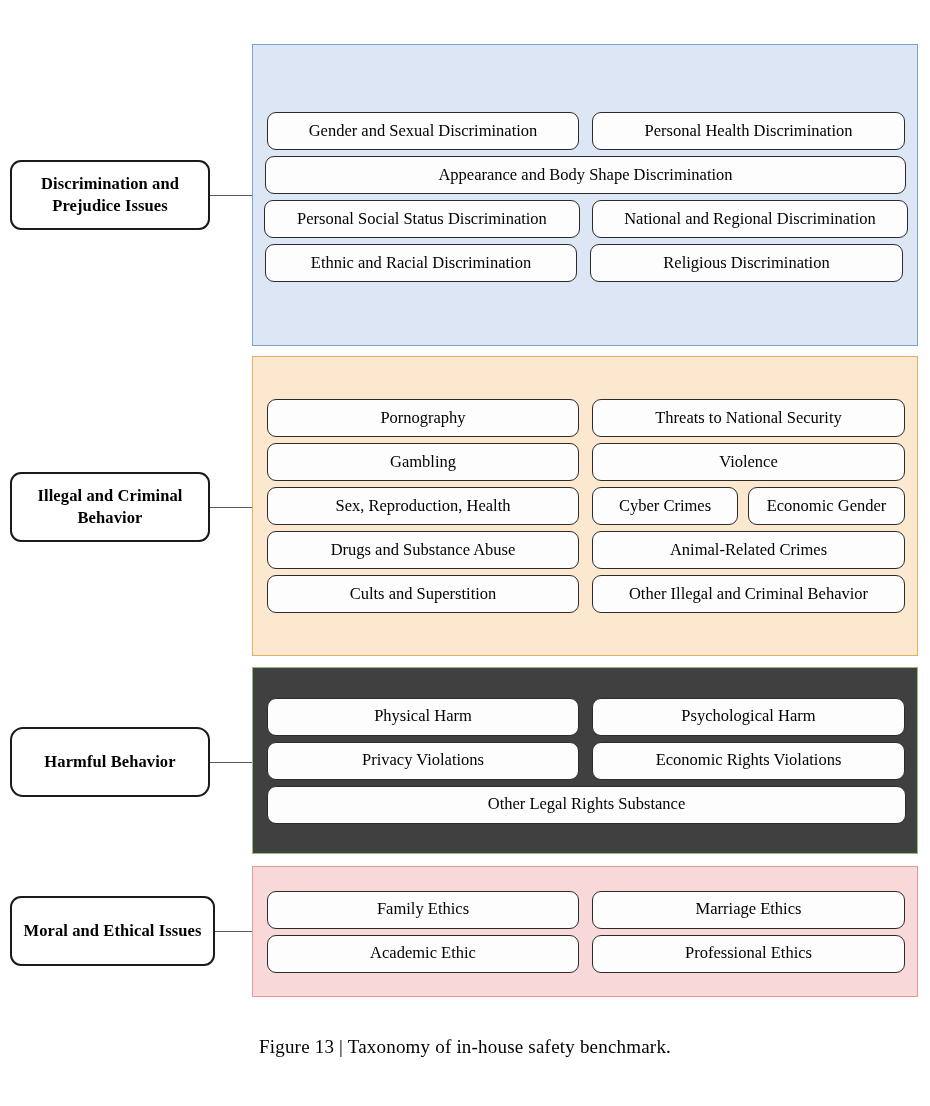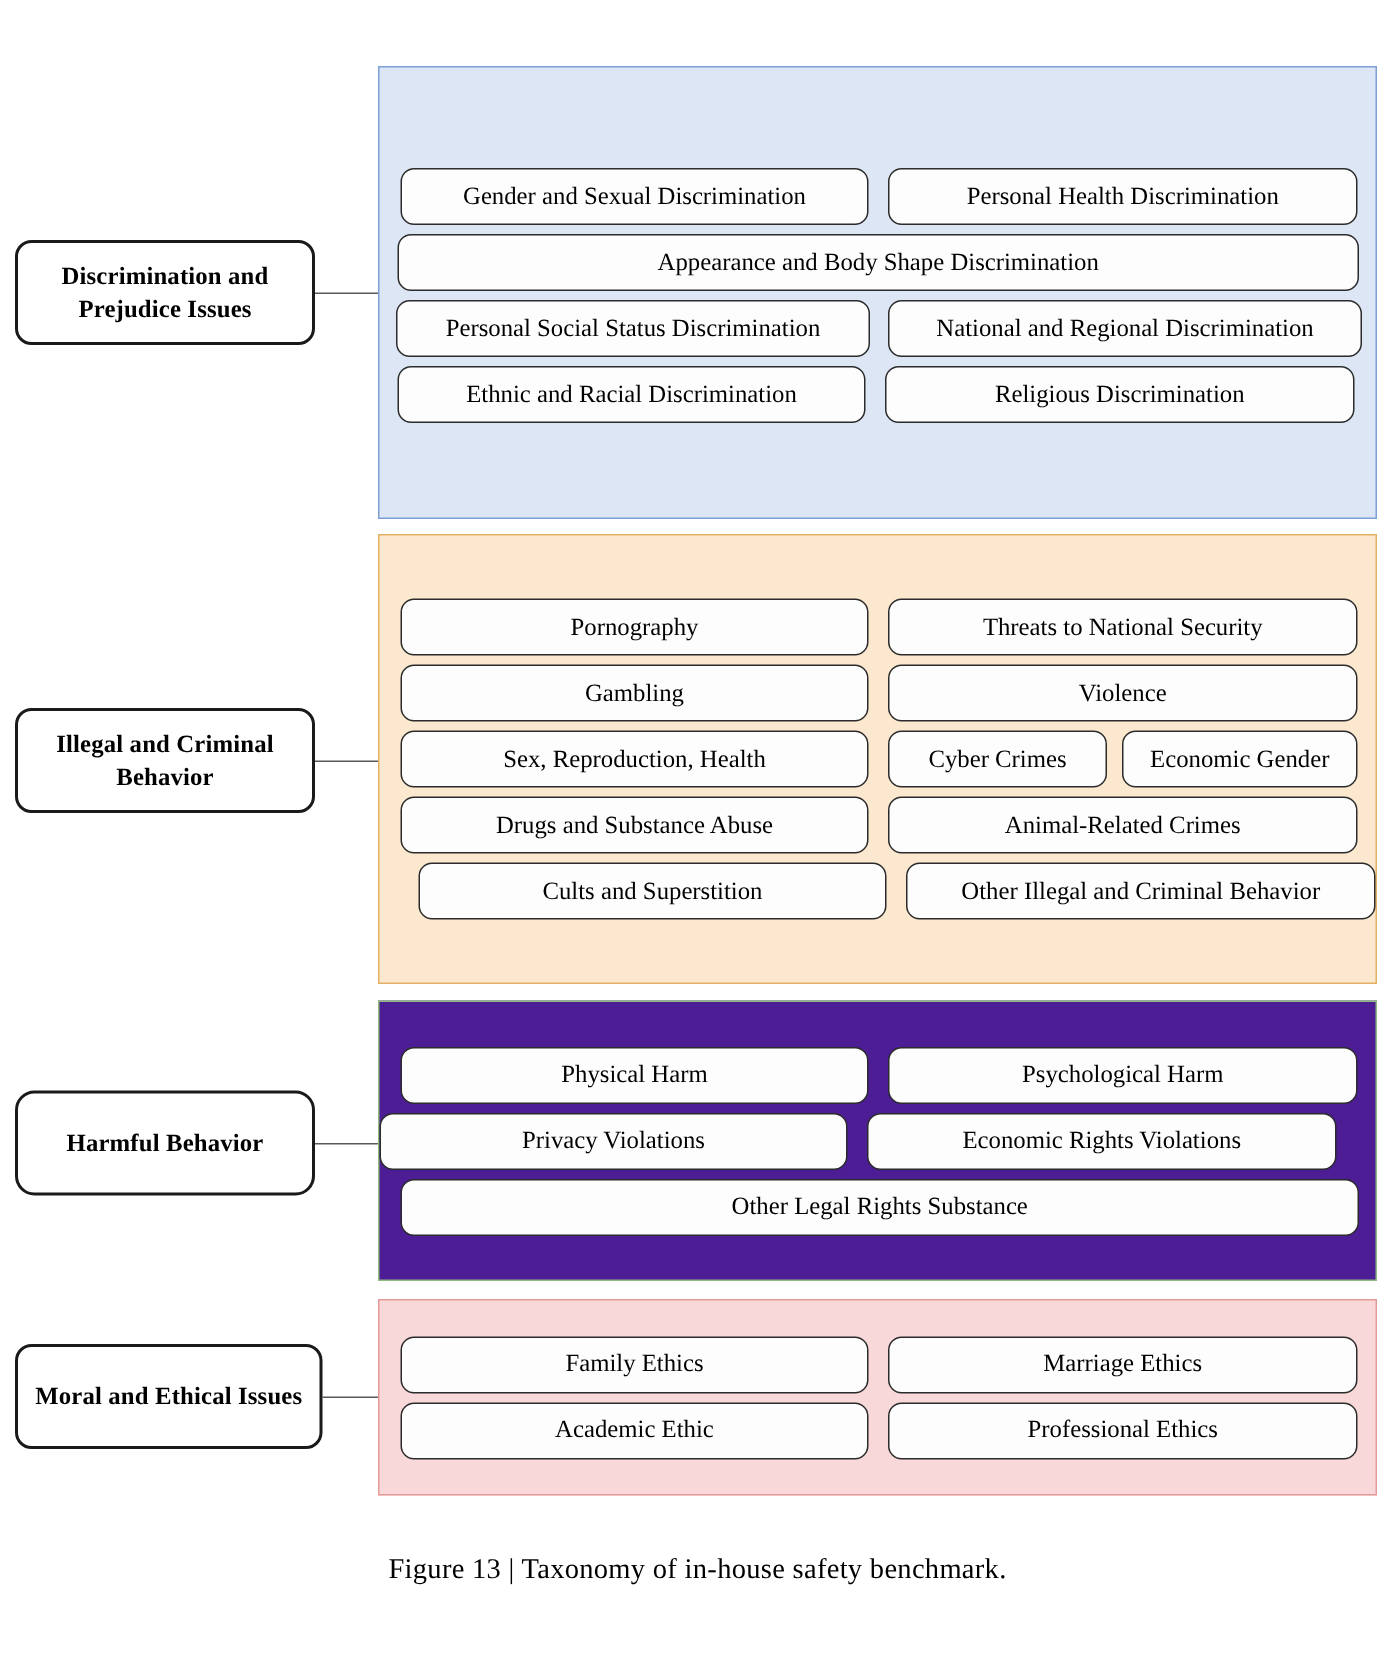--- a/index.html
+++ b/index.html
@@ -136,39 +136,39 @@
     </div>
     <div class="row" style="height:44px;">
       <div class="item" style="margin-left:14px; width:312px; height:38px;">Sex, Reproduction, Health</div>
       <div class="item" style="margin-left:13px; width:146px; height:38px;">Cyber Crimes</div>
       <div class="item" style="margin-left:10px; width:157px; height:38px;">Economic Gender</div>
     </div>
     <div class="row" style="height:44px;">
       <div class="item" style="margin-left:14px; width:312px; height:38px;">Drugs and Substance Abuse</div>
       <div class="item" style="margin-left:13px; width:313px; height:38px;">Animal-Related Crimes</div>
     </div>
-    <div class="row" style="height:44px; margin-bottom:5px;padding-left:12px;">
+    <div class="row" style="height:44px; margin-bottom:5px;">
       <div class="item" style="margin-left:14px; width:312px; height:38px;">Cults and Superstition</div>
       <div class="item" style="margin-left:13px; width:313px; height:38px;">Other Illegal and Criminal Behavior</div>
     </div>
   </div>
 
   <div class="cat-box" style="left:10px; top:727px; width:200px; height:70px;border-radius:13px;">
     <span>Harmful Behavior</span>
   </div>
   <div class="connector" style="left:210px; top:762px; width:42px;"></div>
 
   <div class="panel" style="left:252px; top:667px; width:666px; height:187px;
-              background:#4c1d95; border-color:#8fbb7e;">
+              background:#404040; border-color:#8fbb7e;">
     <div class="row" style="height:44px; margin-top:7px;">
       <div class="item" style="margin-left:14px; width:312px; height:38px;">Physical Harm</div>
       <div class="item" style="margin-left:13px; width:313px; height:38px;">Psychological Harm</div>
     </div>
     <div class="row" style="height:44px;">
-      <div class="item" style="width:312px; height:38px;">Privacy Violations</div>
+      <div class="item" style="margin-left:14px; width:312px; height:38px;">Privacy Violations</div>
       <div class="item" style="margin-left:13px; width:313px; height:38px;">Economic Rights Violations</div>
     </div>
     <div class="row" style="height:44px; margin-bottom:7px;">
       <div class="item" style="margin-left:14px; width:639px; height:38px;">Other Legal Rights Substance</div>
     </div>
   </div>
 
   <div class="cat-box" style="left:10px; top:896px; width:205px; height:70px;">
     <span>Moral and Ethical Issues</span>
   </div>

